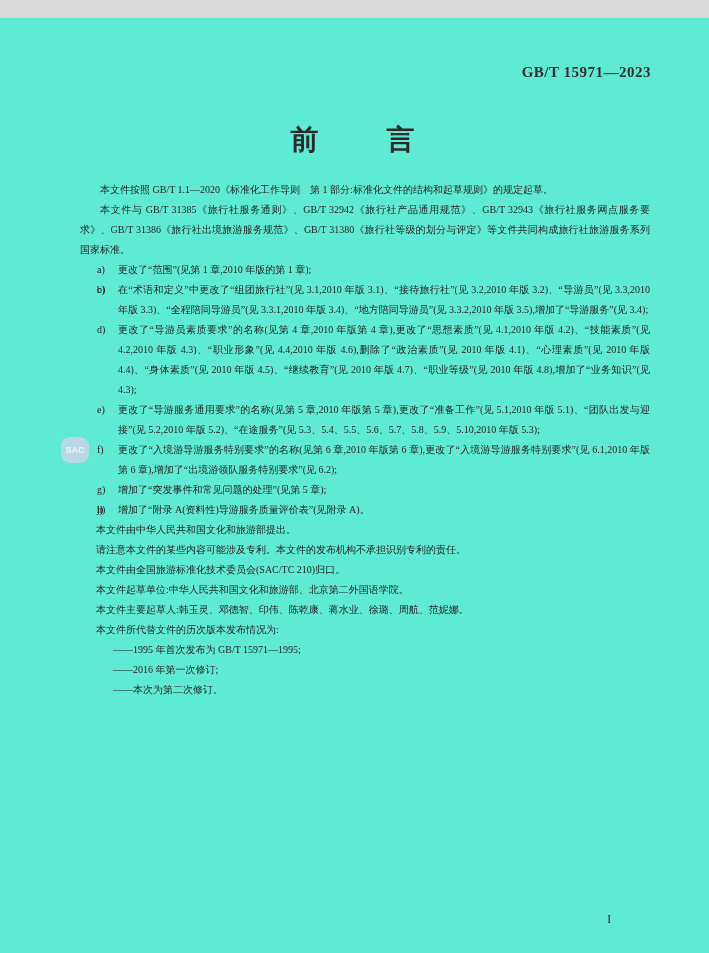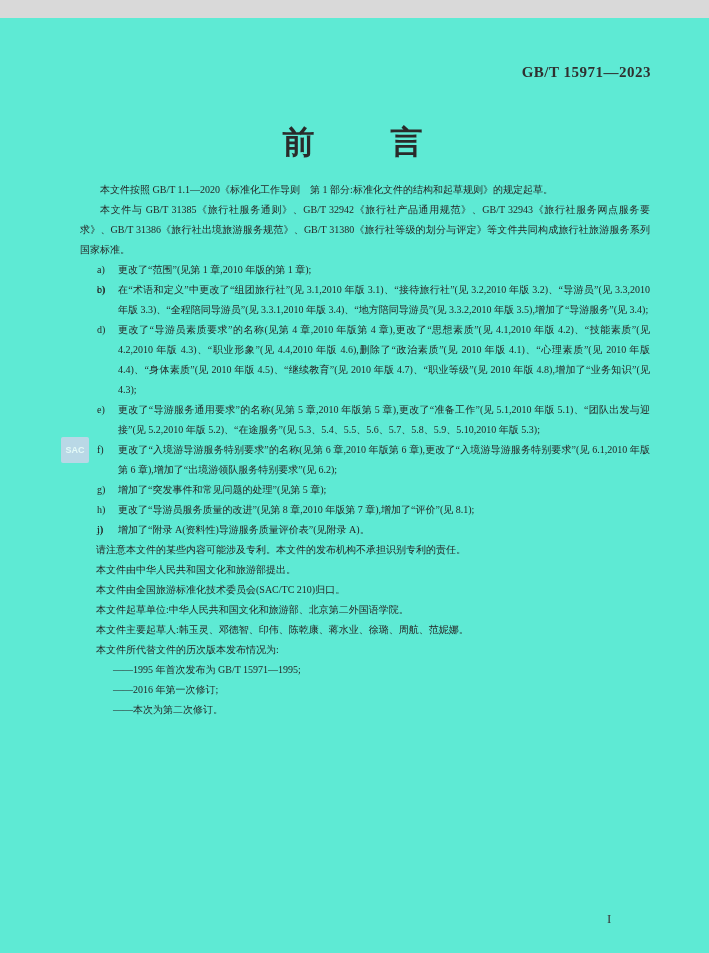--- a/index.html
+++ b/index.html
@@ -22,34 +22,34 @@
     letter-spacing: 0.5px;
     color: #303030;
   }
   .title {
     position: absolute;
     top: 103px;
     left: 0;
     width: 100%;
     margin: 0;
     text-align: center;
-    font-size: 32px;
+    font-size: 28px;
     font-weight: 700;
     letter-spacing: 4px;
     font-family: Liberation Serif, serif;
     color: #2a2a2a;
   }
   .watermark {
     position: absolute;
     left: 61px;
     top: 419px;
     width: 28px;
     height: 26px;
     background: #c9d6ea;
-    border-radius: 2px;
+    border-radius: 9px;
     color: rgba(255,255,255,0.95);
     font-family: "Liberation Sans", sans-serif;
     font-size: 9px;
     font-weight: 700;
     display: flex;
     align-items: center;
     justify-content: center;
     opacity: 0.85;
   }
   .content {
@@ -94,27 +94,27 @@
     <p class="para">本文件与 GB/T 31385《旅行社服务通则》、GB/T 32942《旅行社产品通用规范》、GB/T 32943《旅行社服务网点服务要求》、GB/T 31386《旅行社出境旅游服务规范》、GB/T 31380《旅行社等级的划分与评定》等文件共同构成旅行社旅游服务系列国家标准。</p>
 
     <ol class="changes">
       <li class="change"><span class="letter">a)</span><span>更改了“范围”(见第 1 章,2010 年版的第 1 章);</span></li>
       <li class="change"><span class="letter">b)</span></li>
       <li class="change"><span class="letter">c)</span><span>在“术语和定义”中更改了“组团旅行社”(见 3.1,2010 年版 3.1)、“接待旅行社”(见 3.2,2010 年版 3.2)、“导游员”(见 3.3,2010 年版 3.3)、“全程陪同导游员”(见 3.3.1,2010 年版 3.4)、“地方陪同导游员”(见 3.3.2,2010 年版 3.5),增加了“导游服务”(见 3.4);</span></li>
       <li class="change"><span class="letter">d)</span><span>更改了“导游员素质要求”的名称(见第 4 章,2010 年版第 4 章),更改了“思想素质”(见 4.1,2010 年版 4.2)、“技能素质”(见 4.2,2010 年版 4.3)、“职业形象”(见 4.4,2010 年版 4.6),删除了“政治素质”(见 2010 年版 4.1)、“心理素质”(见 2010 年版 4.4)、“身体素质”(见 2010 年版 4.5)、“继续教育”(见 2010 年版 4.7)、“职业等级”(见 2010 年版 4.8),增加了“业务知识”(见4.3);</span></li>
       <li class="change"><span class="letter">e)</span><span>更改了“导游服务通用要求”的名称(见第 5 章,2010 年版第 5 章),更改了“准备工作”(见 5.1,2010 年版 5.1)、“团队出发与迎接”(见 5.2,2010 年版 5.2)、“在途服务”(见 5.3、5.4、5.5、5.6、5.7、5.8、5.9、5.10,2010 年版 5.3);</span></li>
       <li class="change"><span class="letter">f)</span><span>更改了“入境游导游服务特别要求”的名称(见第 6 章,2010 年版第 6 章),更改了“入境游导游服务特别要求”(见 6.1,2010 年版第 6 章),增加了“出境游领队服务特别要求”(见 6.2);</span></li>
       <li class="change"><span class="letter">g)</span><span>增加了“突发事件和常见问题的处理”(见第 5 章);</span></li>
-      <li class="change"><span class="letter">h)</span><span>更改了“导游员服务质量的改进”(见第 8 章,2010 年版第 7 章),增加了“评价”(见 8.1);</span></li>
+      <li class="change"><span class="letter">h)</span></li>
       <li class="change"><span class="letter">i)</span></li>
       <li class="change"><span class="letter">j)</span><span>增加了“附录 A(资料性)导游服务质量评价表”(见附录 A)。</span></li>
     </ol>
 
+    <p class="closing">本文件由中华人民共和国文化和旅游部提出。</p>
     <p class="closing">请注意本文件的某些内容可能涉及专利。本文件的发布机构不承担识别专利的责任。</p>
-    <p class="closing">本文件由中华人民共和国文化和旅游部提出。</p>
     <p class="closing">本文件由全国旅游标准化技术委员会(SAC/TC 210)归口。</p>
     <p class="closing">本文件起草单位:中华人民共和国文化和旅游部、北京第二外国语学院。</p>
     <p class="closing">本文件主要起草人:韩玉灵、邓德智、印伟、陈乾康、蒋水业、徐璐、周航、范妮娜。</p>
     <p class="closing">本文件所代替文件的历次版本发布情况为:</p>
 
     <p class="dash-item">——1995 年首次发布为 GB/T 15971—1995;</p>
     <p class="dash-item">——2016 年第一次修订;</p>
     <p class="dash-item">——本次为第二次修订。</p>
 
   </div>

